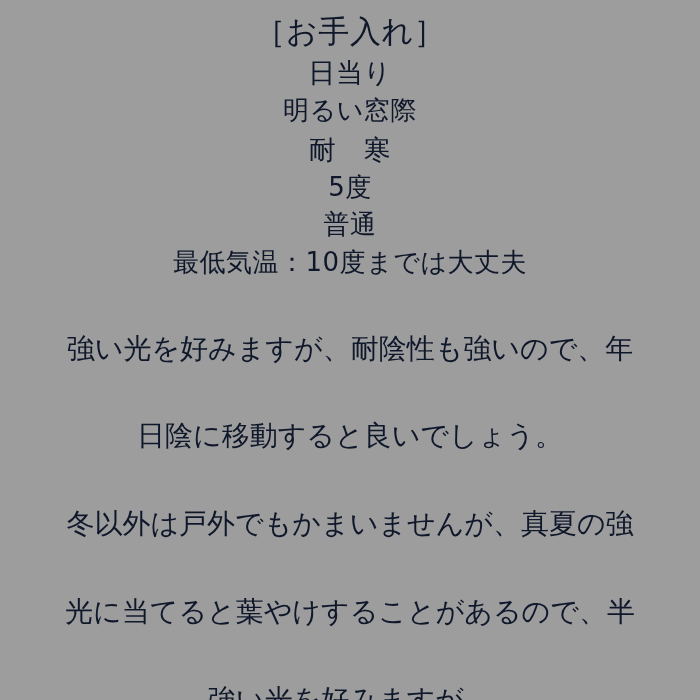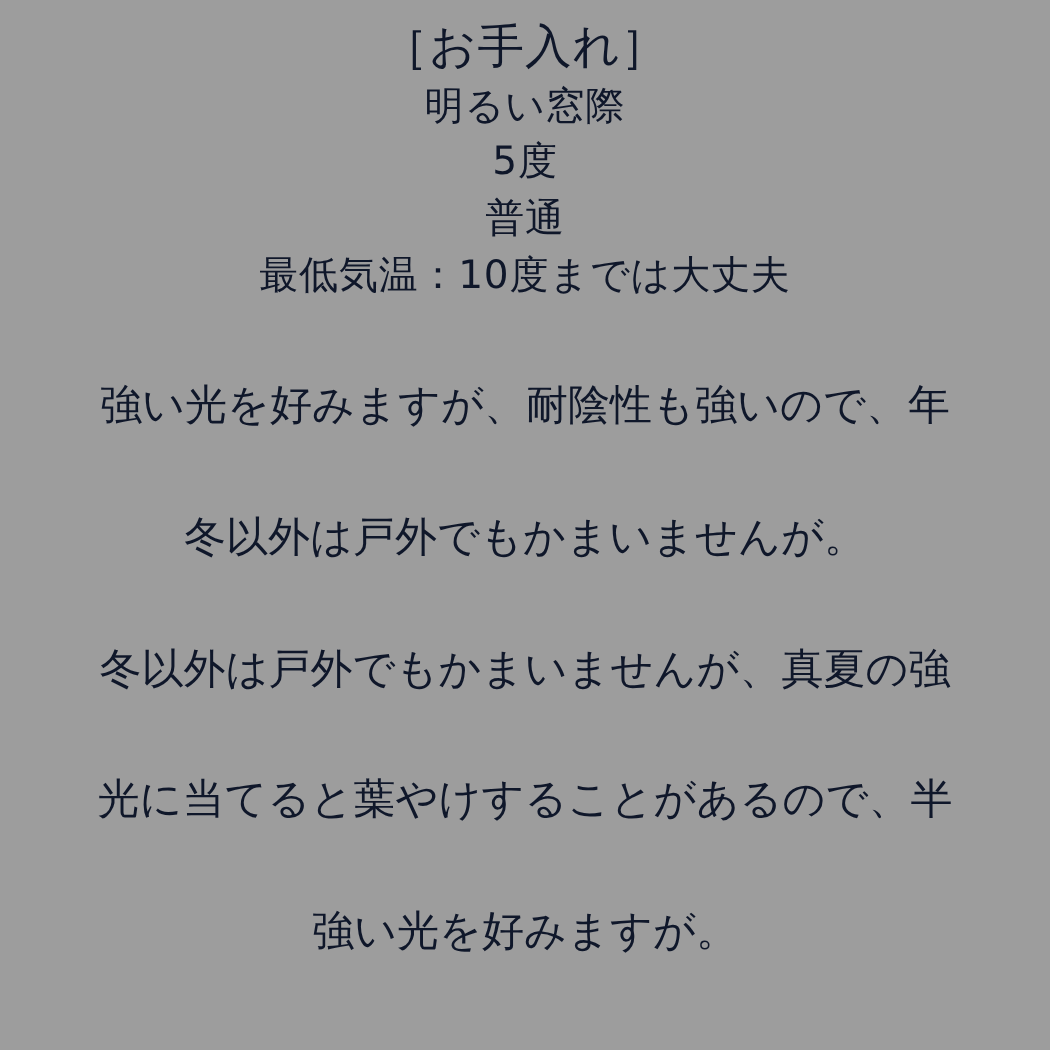--- a/index.html
+++ b/index.html
@@ -38,29 +38,31 @@
   .t-note    { font-size: 26px; line-height: 1.40; }
   .t-body    { font-size: 28px; line-height: 1.42; letter-spacing: 0.0em; margin-top: 48px;}
 </style>
 </head>
 <body>
 
 <div class="page">
 
   <div class="line t-title">［お手入れ］</div>
 
+  <div class="line t-head">日当り</div>
   <div class="line t-val">明るい窓際</div>
 
+  <div class="line t-head">耐　寒</div>
   <div class="line t-val">5度</div>
 
   <div class="line t-val">普通</div>
 
   <div class="line t-note">最低気温：10度までは大丈夫</div>
 
   <div class="line t-body">強い光を好みますが、耐陰性も強いので、年</div>
-  <div class="line t-body">冬以外は戸外でもかまいませんが。</div>
+  <div class="line t-body">日陰に移動すると良いでしょう。</div>
 
   <div class="line t-body">冬以外は戸外でもかまいませんが、真夏の強</div>
   <div class="line t-body">光に当てると葉やけすることがあるので、半</div>
 
   <div class="line t-body">強い光を好みますが。</div>
 
 </div>
 
 </body></html>

